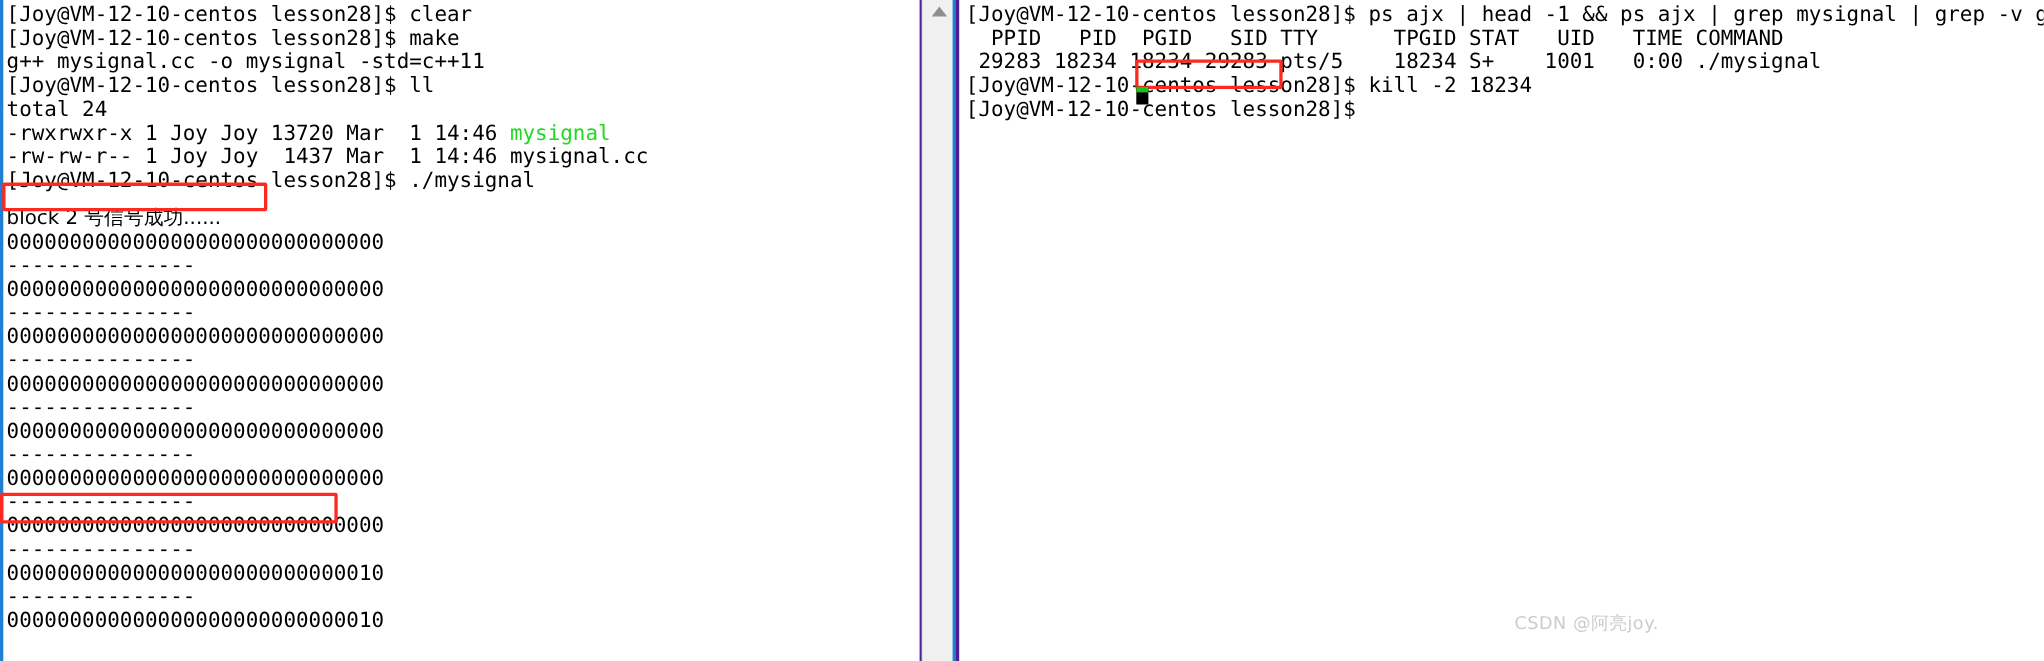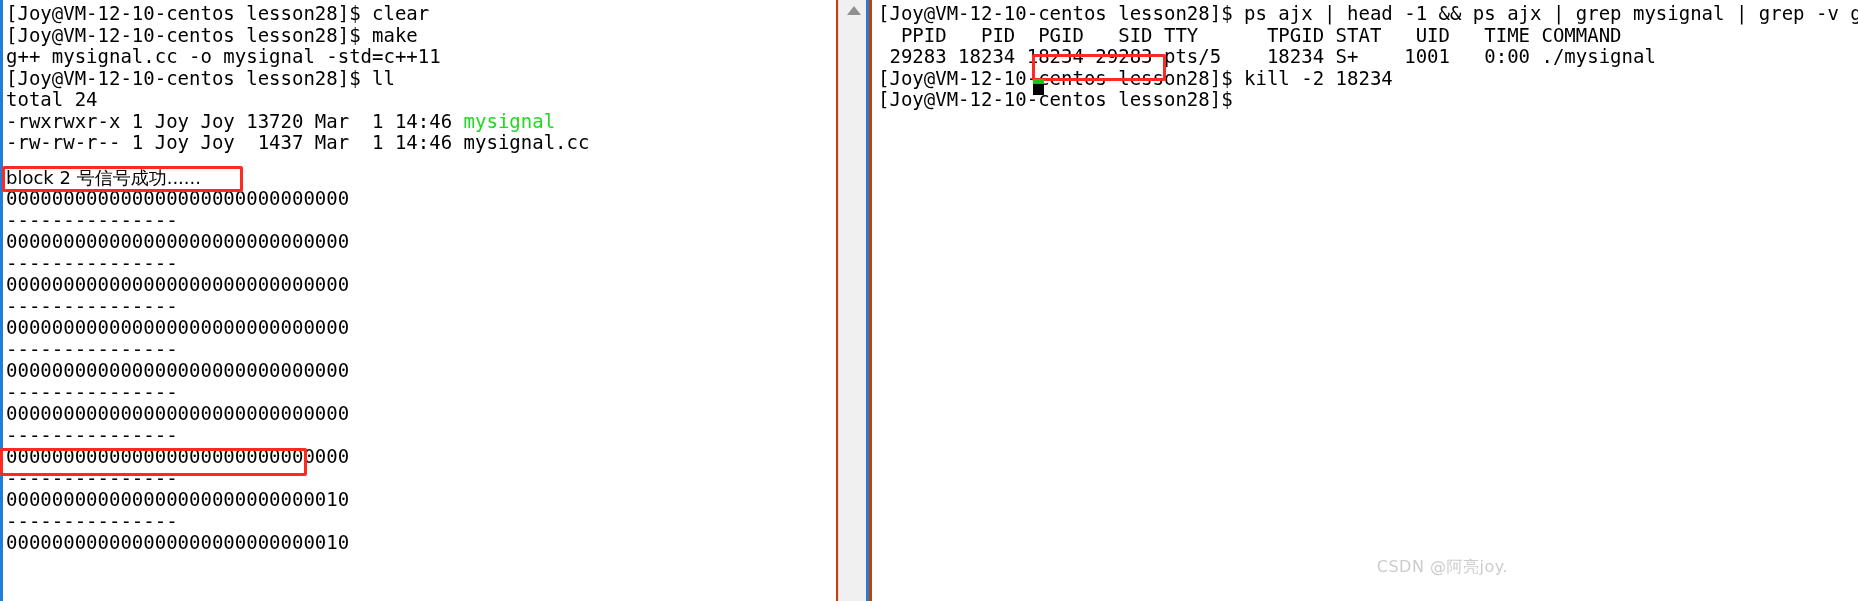--- a/index.html
+++ b/index.html
@@ -6,21 +6,21 @@
   html, body {
     margin: 0; padding: 0;
     width: 1858px; height: 601px;
     background: #ffffff;
     overflow: hidden;
     font-family: "DejaVu Sans Mono", "Liberation Mono", monospace;
   }
   #root {
     position: relative;
     width: 1518px; height: 601px;
-    background: #c2410c;
+    background: #4c1d95;
   }
 
   
   .pane {
     position: absolute;
     top: 0;
     background: #ffffff;
     overflow: hidden;
   }
   #left-pane  { left: 0px;   width: 836px;  height: 601px; }
@@ -116,20 +116,21 @@
   <div class="pane" id="left-pane">
     <div class="pane-edge"></div>
     <div class="term" id="left-term" style="top: 3px;">
         <div class="line">[Joy@VM-12-10-centos lesson28]$ clear</div>
         <div class="line">[Joy@VM-12-10-centos lesson28]$ make</div>
         <div class="line">g++ mysignal.cc -o mysignal -std=c++11</div>
         <div class="line">[Joy@VM-12-10-centos lesson28]$ ll</div>
         <div class="line">total 24</div>
         <div class="line">-rwxrwxr-x 1 Joy Joy 13720 Mar  1 14:46 <span class="grn">mysignal</span></div>
         <div class="line">-rw-rw-r-- 1 Joy Joy  1437 Mar  1 14:46 mysignal.cc</div>
+        <div class="line">[Joy@VM-12-10-centos lesson28]$ ./mysignal</div>
         <div class="line cn">block 2 号信号成功......</div>
         <div class="line">000000000000000000000000000000</div>
         <div class="line">---------------</div>
         <div class="line">000000000000000000000000000000</div>
         <div class="line">---------------</div>
         <div class="line">000000000000000000000000000000</div>
         <div class="line">---------------</div>
         <div class="line">000000000000000000000000000000</div>
         <div class="line">---------------</div>
         <div class="line">000000000000000000000000000000</div>

